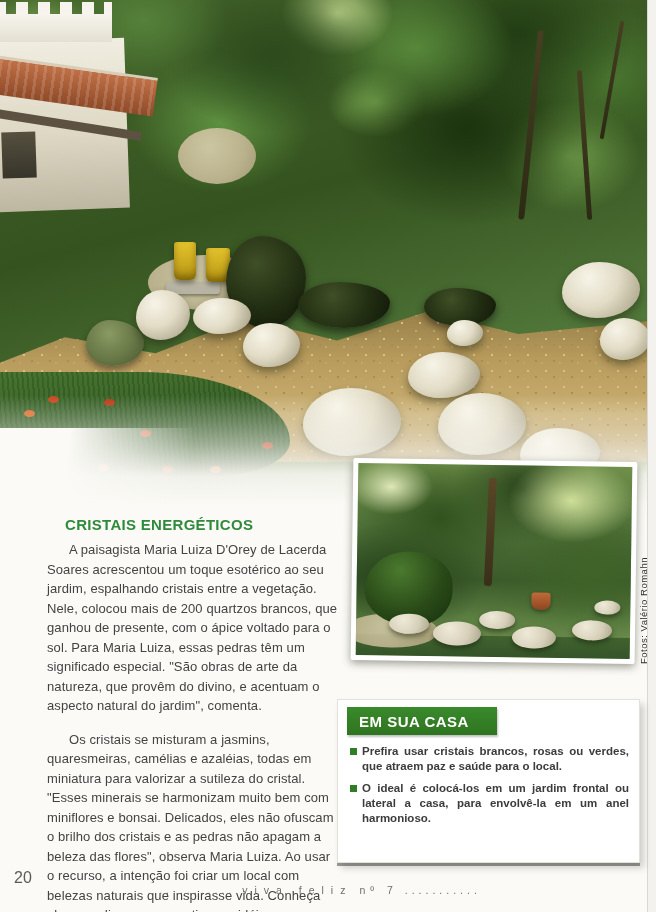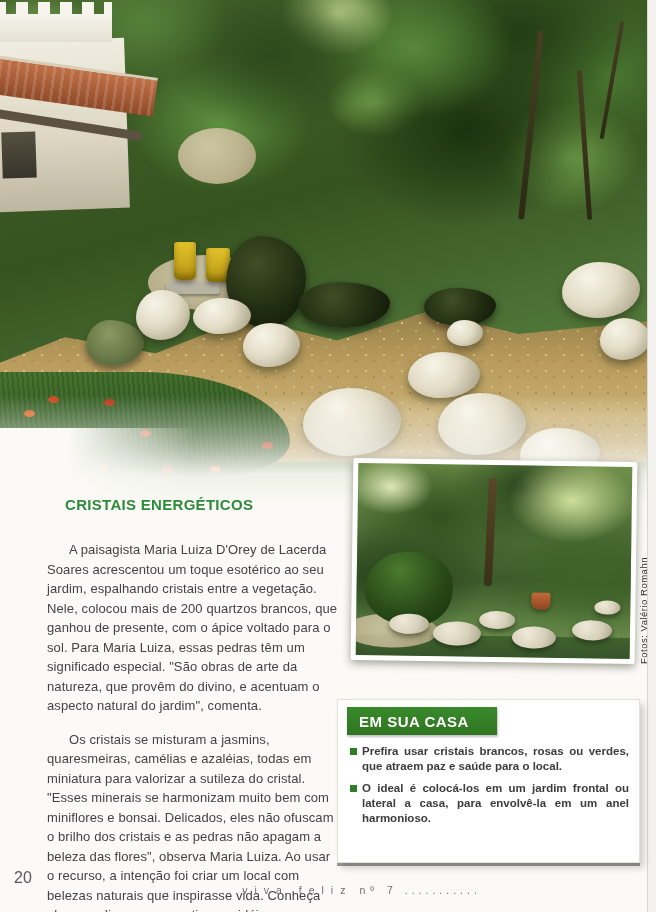--- a/index.html
+++ b/index.html
@@ -97,21 +97,21 @@
     background:radial-gradient(circle at 40% 25%, #4a7a2e 0%, #2a4a18 55%, #16300c 100%);}
   .irk{position:absolute;border-radius:50%;
     background:radial-gradient(circle at 35% 30%, #efead8 0%, #d6d0ba 55%, #a8a289 100%);
     box-shadow:0 3px 5px rgba(20,30,10,.5);}
   .inset-pot{position:absolute;left:64%;top:66%;width:19px;height:17px;border-radius:3px 3px 7px 7px;
     background:linear-gradient(#c06a38,#8f4622);box-shadow:0 2px 4px rgba(0,0,0,.4);}
   .credit{position:absolute;left:638px;top:478px;height:186px;width:14px;
     writing-mode:vertical-rl;transform:rotate(180deg);
     font-size:9.5px;color:#2e2e2e;letter-spacing:.5px;white-space:nowrap;}
   
-  .heading{position:absolute;left:65px;top:496px;font-size:15px;font-weight:bold;color:#2f8b3c;letter-spacing:.3px;}
+  .heading{position:absolute;left:65px;top:516px;font-size:15px;font-weight:bold;color:#2f8b3c;letter-spacing:.3px;}
   .bodycol{position:absolute;left:47px;top:540px;width:292px;font-size:13px;line-height:19.5px;color:#434343;}
   .bodycol p{margin:0 0 14px 0;text-indent:22px;letter-spacing:.1px;}
   
   .casa{position:absolute;left:337px;top:699px;width:303px;height:164px;background:#fff;
     border:1px solid #e2e1da;box-sizing:border-box;
     box-shadow:0 3px 0 rgba(55,55,50,.5), 4px 5px 7px rgba(0,0,0,.18);}
   .casa-header{position:absolute;left:9px;top:7px;width:150px;height:28px;
     background:linear-gradient(180deg,#3a8a2c 0%,#2f7420 100%);
     color:#fff;font-weight:bold;font-size:15px;letter-spacing:.5px;
     display:flex;align-items:center;padding-left:12px;box-sizing:border-box;

